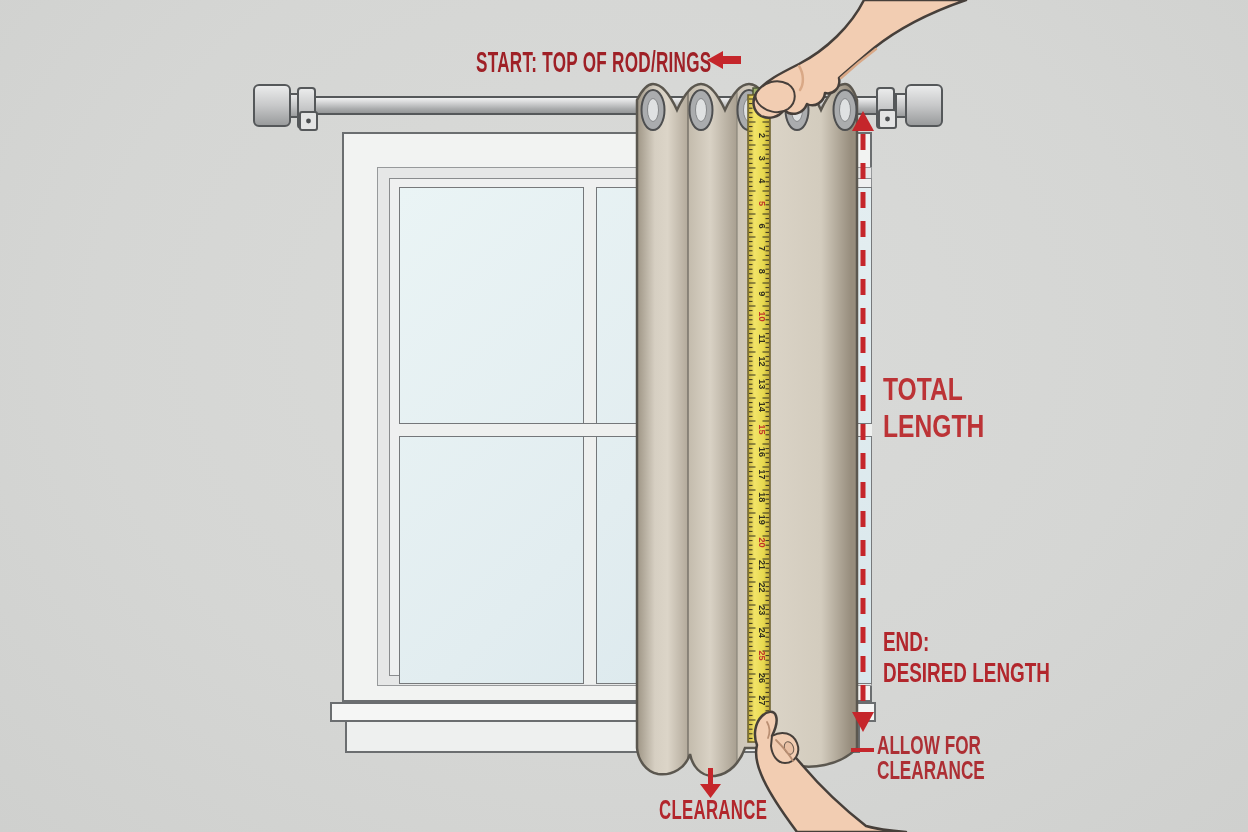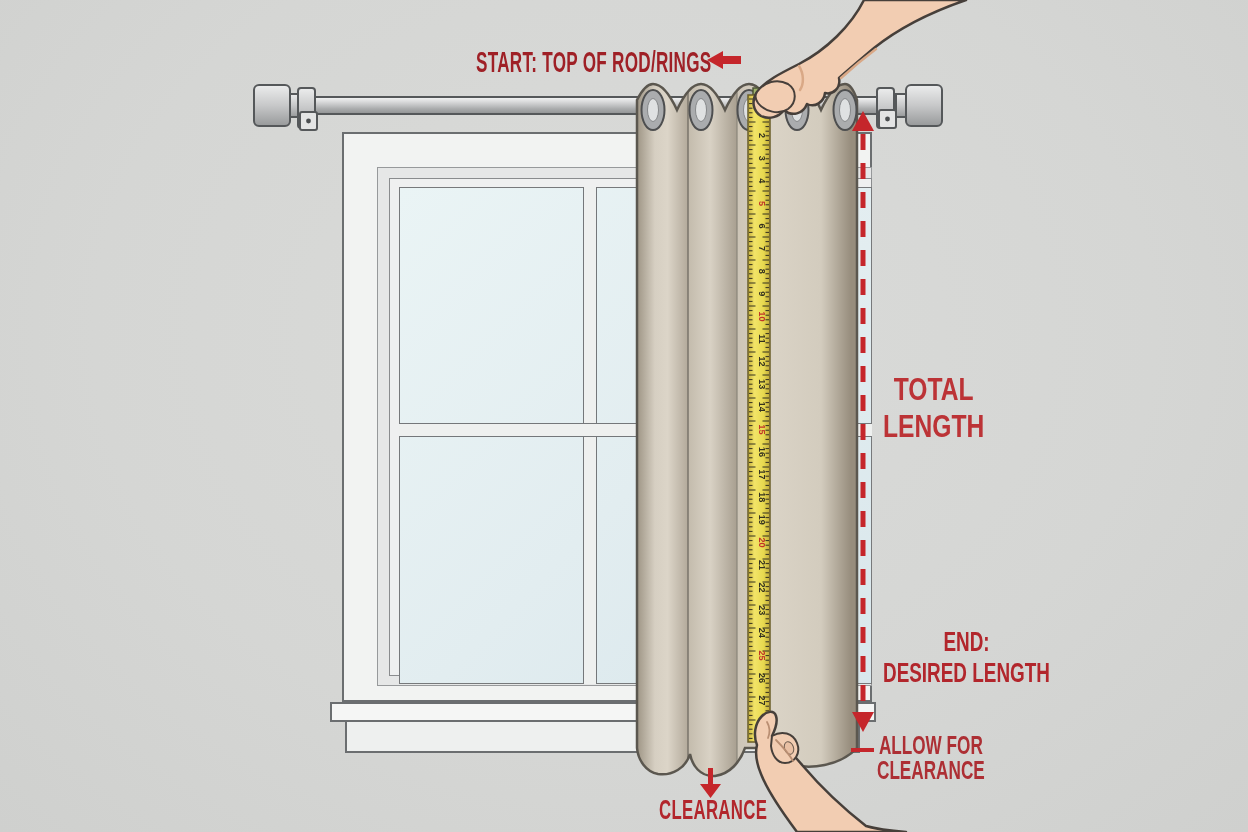--- a/index.html
+++ b/index.html
@@ -1,20 +1,19 @@
 <!DOCTYPE html>
 <html><head>
 <meta charset="utf-8">
 <style>
   html,body{margin:0;padding:0;background:#888;}
   .canvas{
     position:relative;width:1248px;height:832px;overflow:hidden;
     background:radial-gradient(ellipse at 50% 40%, #dadbd9 0%, #d5d6d4 60%, #cfd0ce 100%);
     font-family:"Liberation Sans", sans-serif;
-    text-align:center;
   }
   .abs{position:absolute;}
   
   .casing{left:342px;top:132px;width:530px;height:570px;background:#f2f3f2;border:2px solid #6b6e70;box-sizing:border-box;}
   .jamb{left:377px;top:167px;width:495px;height:519px;background:#e6e7e7;border:1px solid #97999b;box-sizing:border-box;}
   .sash{left:389px;top:178px;width:483px;height:498px;background:#eff0f0;border:1px solid #8a8c8e;box-sizing:border-box;}
   .glass{left:399px;top:187px;width:473px;height:497px;background:linear-gradient(135deg,#eaf4f5 0%,#e2edf0 55%,#d9e7ec 100%);border:1px solid #77797b;box-sizing:border-box;}
   .muntin-v{left:583px;top:187px;width:14px;height:497px;background:#eef0ef;border-left:1px solid #74777a;border-right:1px solid #74777a;box-sizing:border-box;}
   .muntin-h{left:399px;top:423px;width:473px;height:14px;background:#eef0ef;border-top:1px solid #74777a;border-bottom:1px solid #74777a;box-sizing:border-box;}
   .sill{left:330px;top:702px;width:546px;height:20px;background:#f5f6f5;border:2px solid #6b6e70;box-sizing:border-box;}

